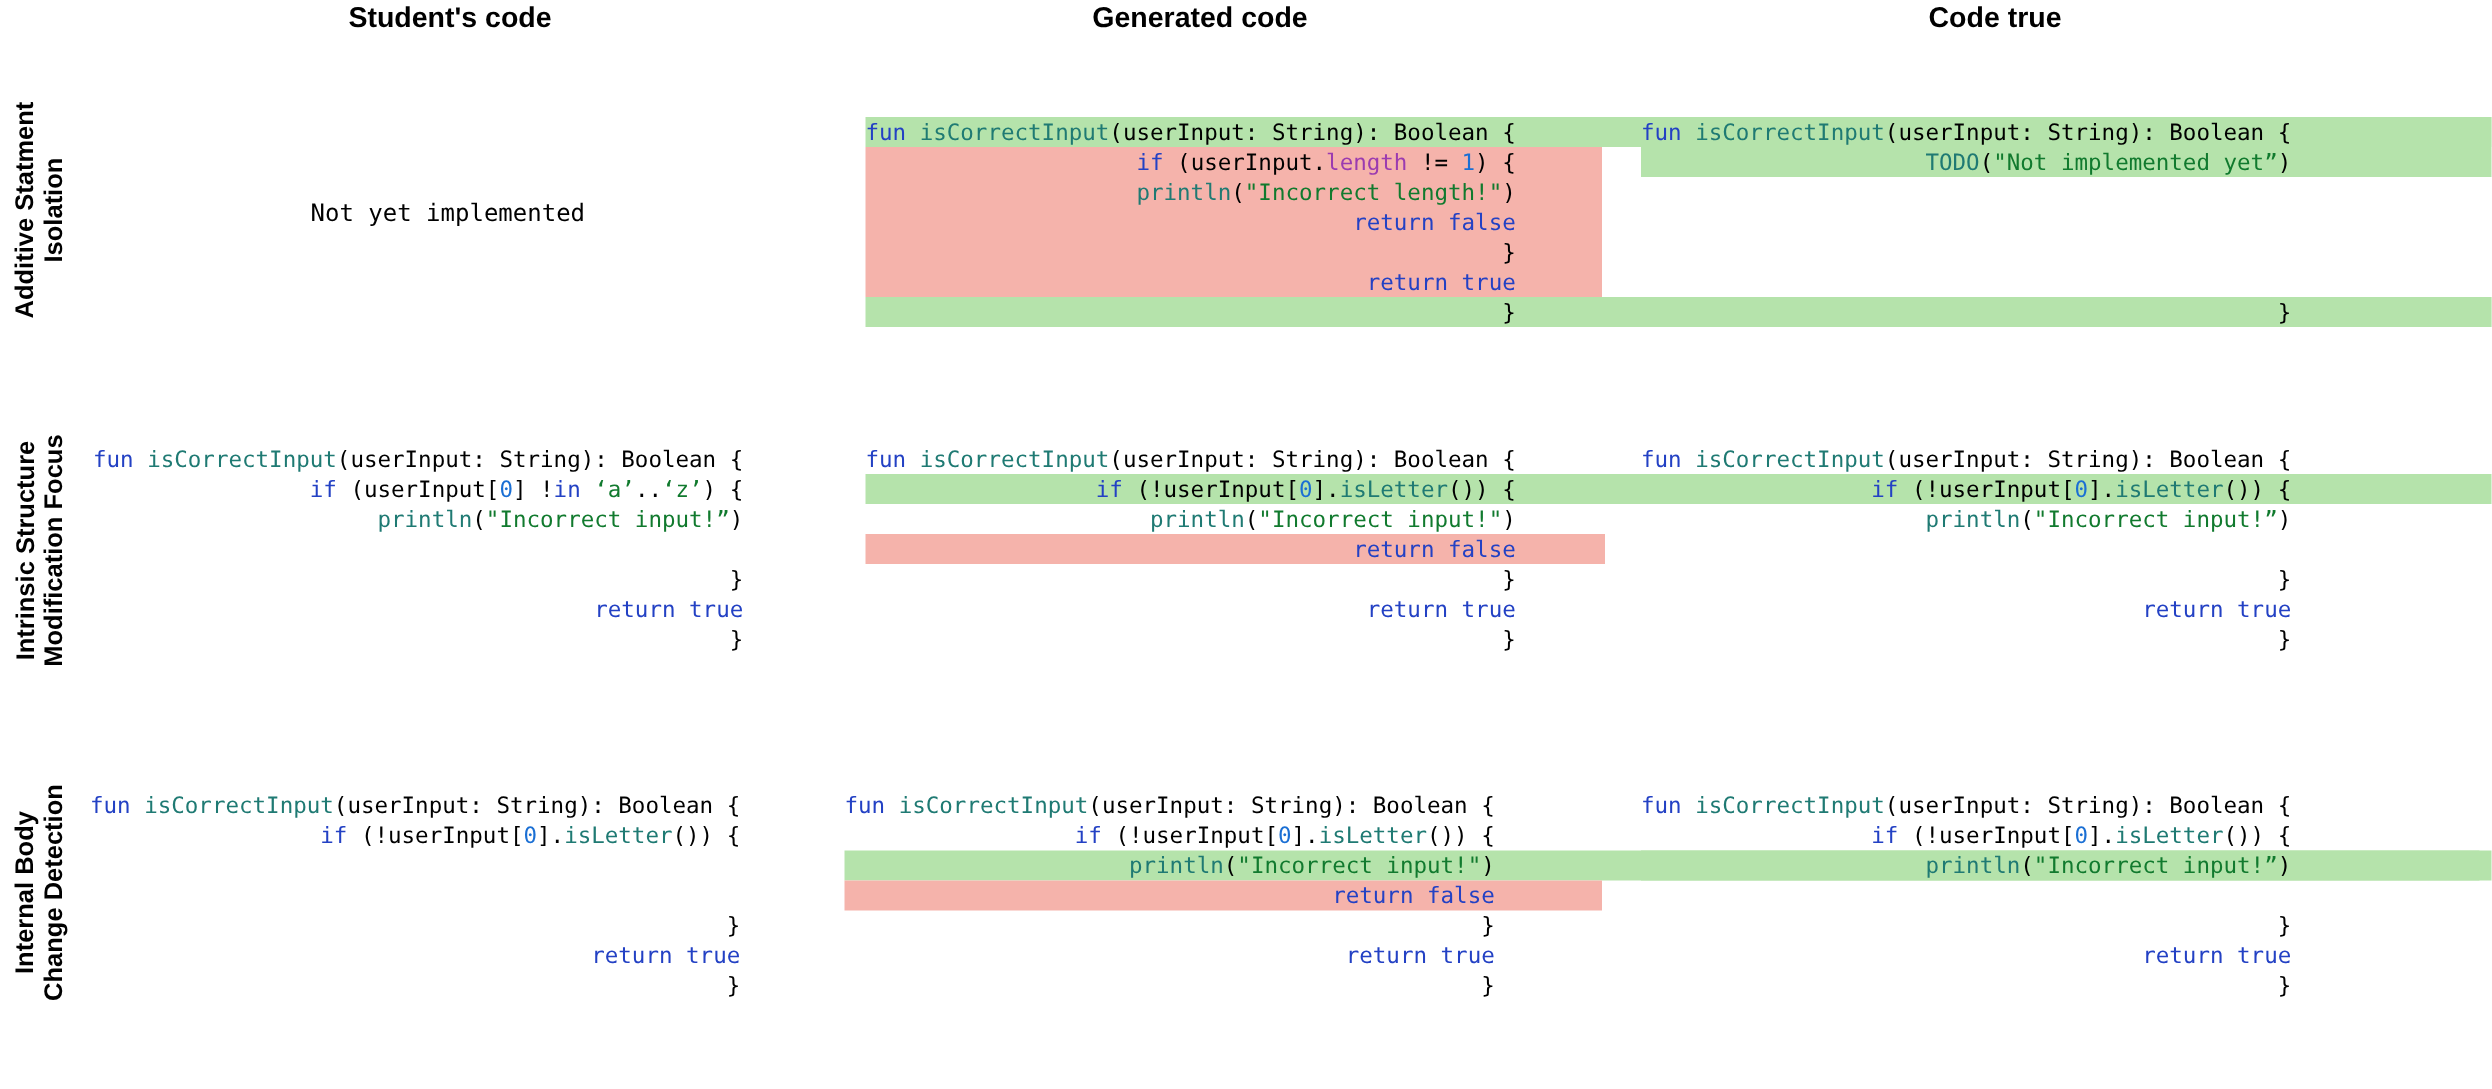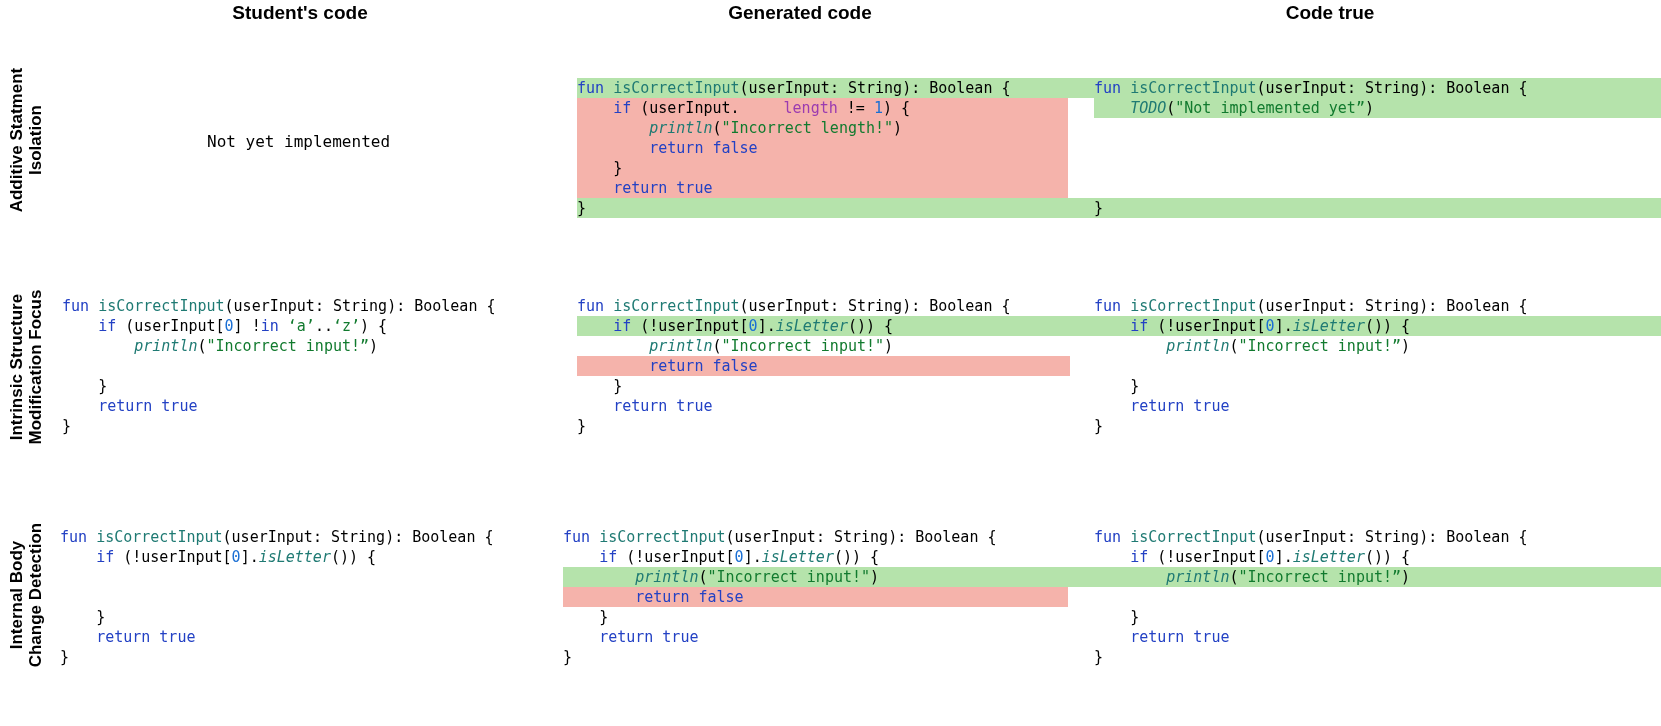--- a/index.html
+++ b/index.html
@@ -98,39 +98,39 @@
     position: absolute;
     top: 0;
     bottom: 0;
     left: 0;
     z-index: -1;
   }
   .code-line.hl-green::before { background: #b5e3ab; }
   .code-line.hl-red::before   { background: #f5b3ab; }
 
   .code-block { z-index: 1; }
-  .code-line  { z-index: 1; }
+  .code-line  { z-index: 1; text-align: right; }
   .code-line span { position: relative; z-index: 2; }
 
   
   .plain-note {
     position: absolute;
     font-family: "DejaVu Sans Mono", "Liberation Mono", monospace;
     font-size: 16px;
     color: #000000;
     white-space: nowrap;
   }
 
   
   .t-kw     { color: #2341c4; }              
   .t-fn     { color: #1f7a73; }              
-  .t-fnit   { color: #1f7a73; font-style: italic; }
+  .t-fnit   { color: #1f7a73; }
   .t-str    { color: #117a2e; }              
   .t-num    { color: #1a6fd4; }              
-  .t-prop   { color: #9b3bb0; margin-left: 44px; }              
+  .t-prop   { color: #9b3bb0; }              
   .t-plain  { color: #000000; }
 </style>
 <style>#gen-1 .hl-green::before{width:1084px;}#gen-1 .hl-red::before{width:491px;}#hint-1 .hl-green::before{width:1570px;}#gen-2 .hl-green::before{width:1073px;}#gen-2 .hl-red::before{width:493px;}#hint-2 .hl-green::before{width:1560px;}#gen-3 .hl-green::before{width:1090px;}#gen-3 .hl-red::before{width:505px;}#hint-3 .hl-green::before{width:1560px;}</style></head>
 <body>
 
 <div class="headers">
   <div class="col-header ch-generated">Generated code</div>
   <div class="col-header ch-student">Student's code</div>
   <div class="col-header ch-hint">Code true</div>
 </div>

